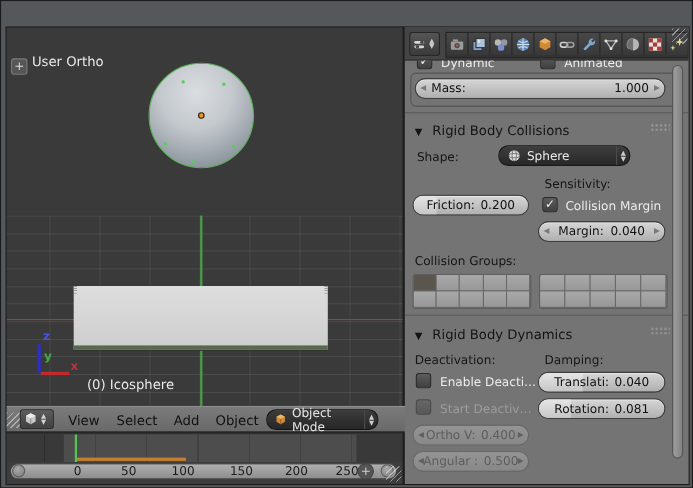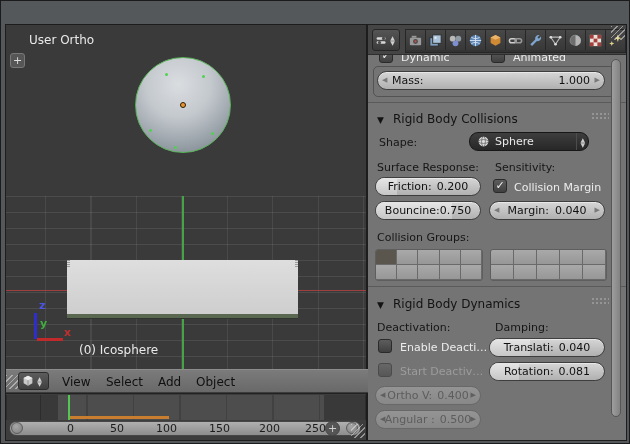--- a/index.html
+++ b/index.html
@@ -128,21 +128,21 @@
 <div class="screen">
 
 
   <div class="abs client-bg"></div>
 
   <div class="abs vp3d">
     <div class="abs vp-grid"></div>
     <div class="abs axis-red"></div>
     <div class="abs axis-green"></div>
 
-    <span class="abs white-txt" style="left:23px;top:8px">User Ortho</span>
+    <span class="abs white-txt" style="left:23px;top:24px">User Ortho</span>
     <div class="abs plus-btn" style="left:4px;top:28px"><span>+</span></div>
 
     <div class="abs sphere"></div>
     <div class="abs vdot" style="left:159px;top:48px"></div>
     <div class="abs vdot" style="left:196px;top:50px"></div>
     <div class="abs vdot" style="left:143px;top:104px"></div>
     <div class="abs vdot" style="left:205px;top:107px"></div>
     <div class="abs vdot" style="left:168px;top:121px"></div>
     <div class="abs origin-dot" style="background:#e8952f"></div>
 
@@ -168,20 +168,32 @@
         <path d="M8 2l5 2.6v6L8 13.4 3 10.6v-6z" fill="#c9c9c9"></path>
         <path d="M8 2l5 2.6L8 7.2 3 4.6z" fill="#ededed"></path>
         <path d="M8 7.2v6.2" stroke="#8a8a8a" stroke-width="1"></path>
       </svg>
       <span class="updown">▲<br>▼</span>
     </div>
     <span class="abs menu-item" style="left:56px">View</span>
     <span class="abs menu-item" style="left:100px">Select</span>
     <span class="abs menu-item" style="left:152px">Add</span>
     <span class="abs menu-item" style="left:190px">Object</span>
+    <div class="abs mode-dd">
+      <svg width="13" height="13" viewBox="0 0 16 16" style="margin:0 4px 0 6px">
+        <path d="M8 2l5 2.6v6L8 13.4 3 10.6v-6z" fill="#d08a33"></path>
+        <path d="M8 2l5 2.6L8 7.2 3 4.6z" fill="#ecb36a"></path>
+        <path d="M8 7.2v6.2" stroke="#8a5a20" stroke-width="1"></path>
+      </svg>
+      <span>Object Mode</span>
+      <span class="dd-arrows" style="display:flex">
+          <span>▲</span>
+          <span>▼</span>
+        </span>
+    </div>
   </div>
 
   <div class="abs timeline">
     <div class="abs tl-track">
       <div class="tl-range"></div>
       <div class="tl-cache" style="background:#c87e2e"></div>
       <div class="tl-playhead" style="background:#53c653"></div>
     </div>
     <div class="abs tl-scroll"></div>
     <div class="abs tl-endcap" style="left:5px"></div>
@@ -309,49 +321,43 @@
 
       <div class="hr abs" style="top:47px"></div>
 
       <div class="abs" style="left:9px;top:53px;width:240px;height:14px">
         <span class="phead" style="font-size:9px">▼</span>
         <span class="phead" style="margin-left:4px">Rigid Body Collisions</span>
         <div class="grip abs" style="right:8px;top:4px"></div>
       </div>
 
       <div class="abs plabel" style="left:11px;top:81px">Shape:</div>
-      <div class="dd-dark abs" style="left:101px;top:77px;width:120px">
+      <div class="dd-dark abs" style="left:85px;top:77px;width:120px">
         <svg width="13" height="13" viewBox="0 0 16 16" style="margin:0 5px 0 7px">
           <circle cx="8" cy="8" r="6" fill="#dcdcdc"></circle>
           <ellipse cx="8" cy="8" rx="6" ry="2.4" fill="none" stroke="#6e6e6e"></ellipse>
           <ellipse cx="8" cy="8" rx="2.4" ry="6" fill="none" stroke="#6e6e6e"></ellipse>
         </svg>
         <span>Sphere</span>
         <span class="dd-arrows">
             <span>▲</span>
             <span>▼</span>
           </span>
       </div>
 
-      <span class="plabel abs" style="left:9px;top:106px">Surface Response:</span>
       <span class="plabel abs" style="left:127px;top:106px">Sensitivity:</span>
 
       <div class="slider abs" style="left:7px;top:122px;width:106px">
         <div class="fill" style="width:20%"></div>
         <span class="sl-inner">Friction:</span>
         <span class="sl-inner" style="margin-left:5px">0.200</span>
       </div>
       <div class="checkbox abs" style="left:125px;top:124px"><span>✓</span></div>
       <span class="pwhite abs" style="left:146px;top:126px">Collision Margin</span>
 
-      <div class="slider abs" style="left:7px;top:146px;width:106px">
-        <div class="fill" style="width:73%"></div>
-        <span class="sl-inner">Bouncine:</span>
-        <span class="sl-inner">0.750</span>
-      </div>
       <div class="numf abs" style="left:121px;top:146px;width:116px">
         <span class="arrL">◀</span>
         <span class="sl-inner">Margin:</span>
         <span class="sl-inner" style="margin-left:6px">0.040</span>
         <span class="arrR">▶</span>
       </div>
 
       <span class="plabel abs" style="left:9px;top:176px">Collision Groups:</span>
 
       <div class="cgrid abs" style="left:7px;top:194px;width:106px">

